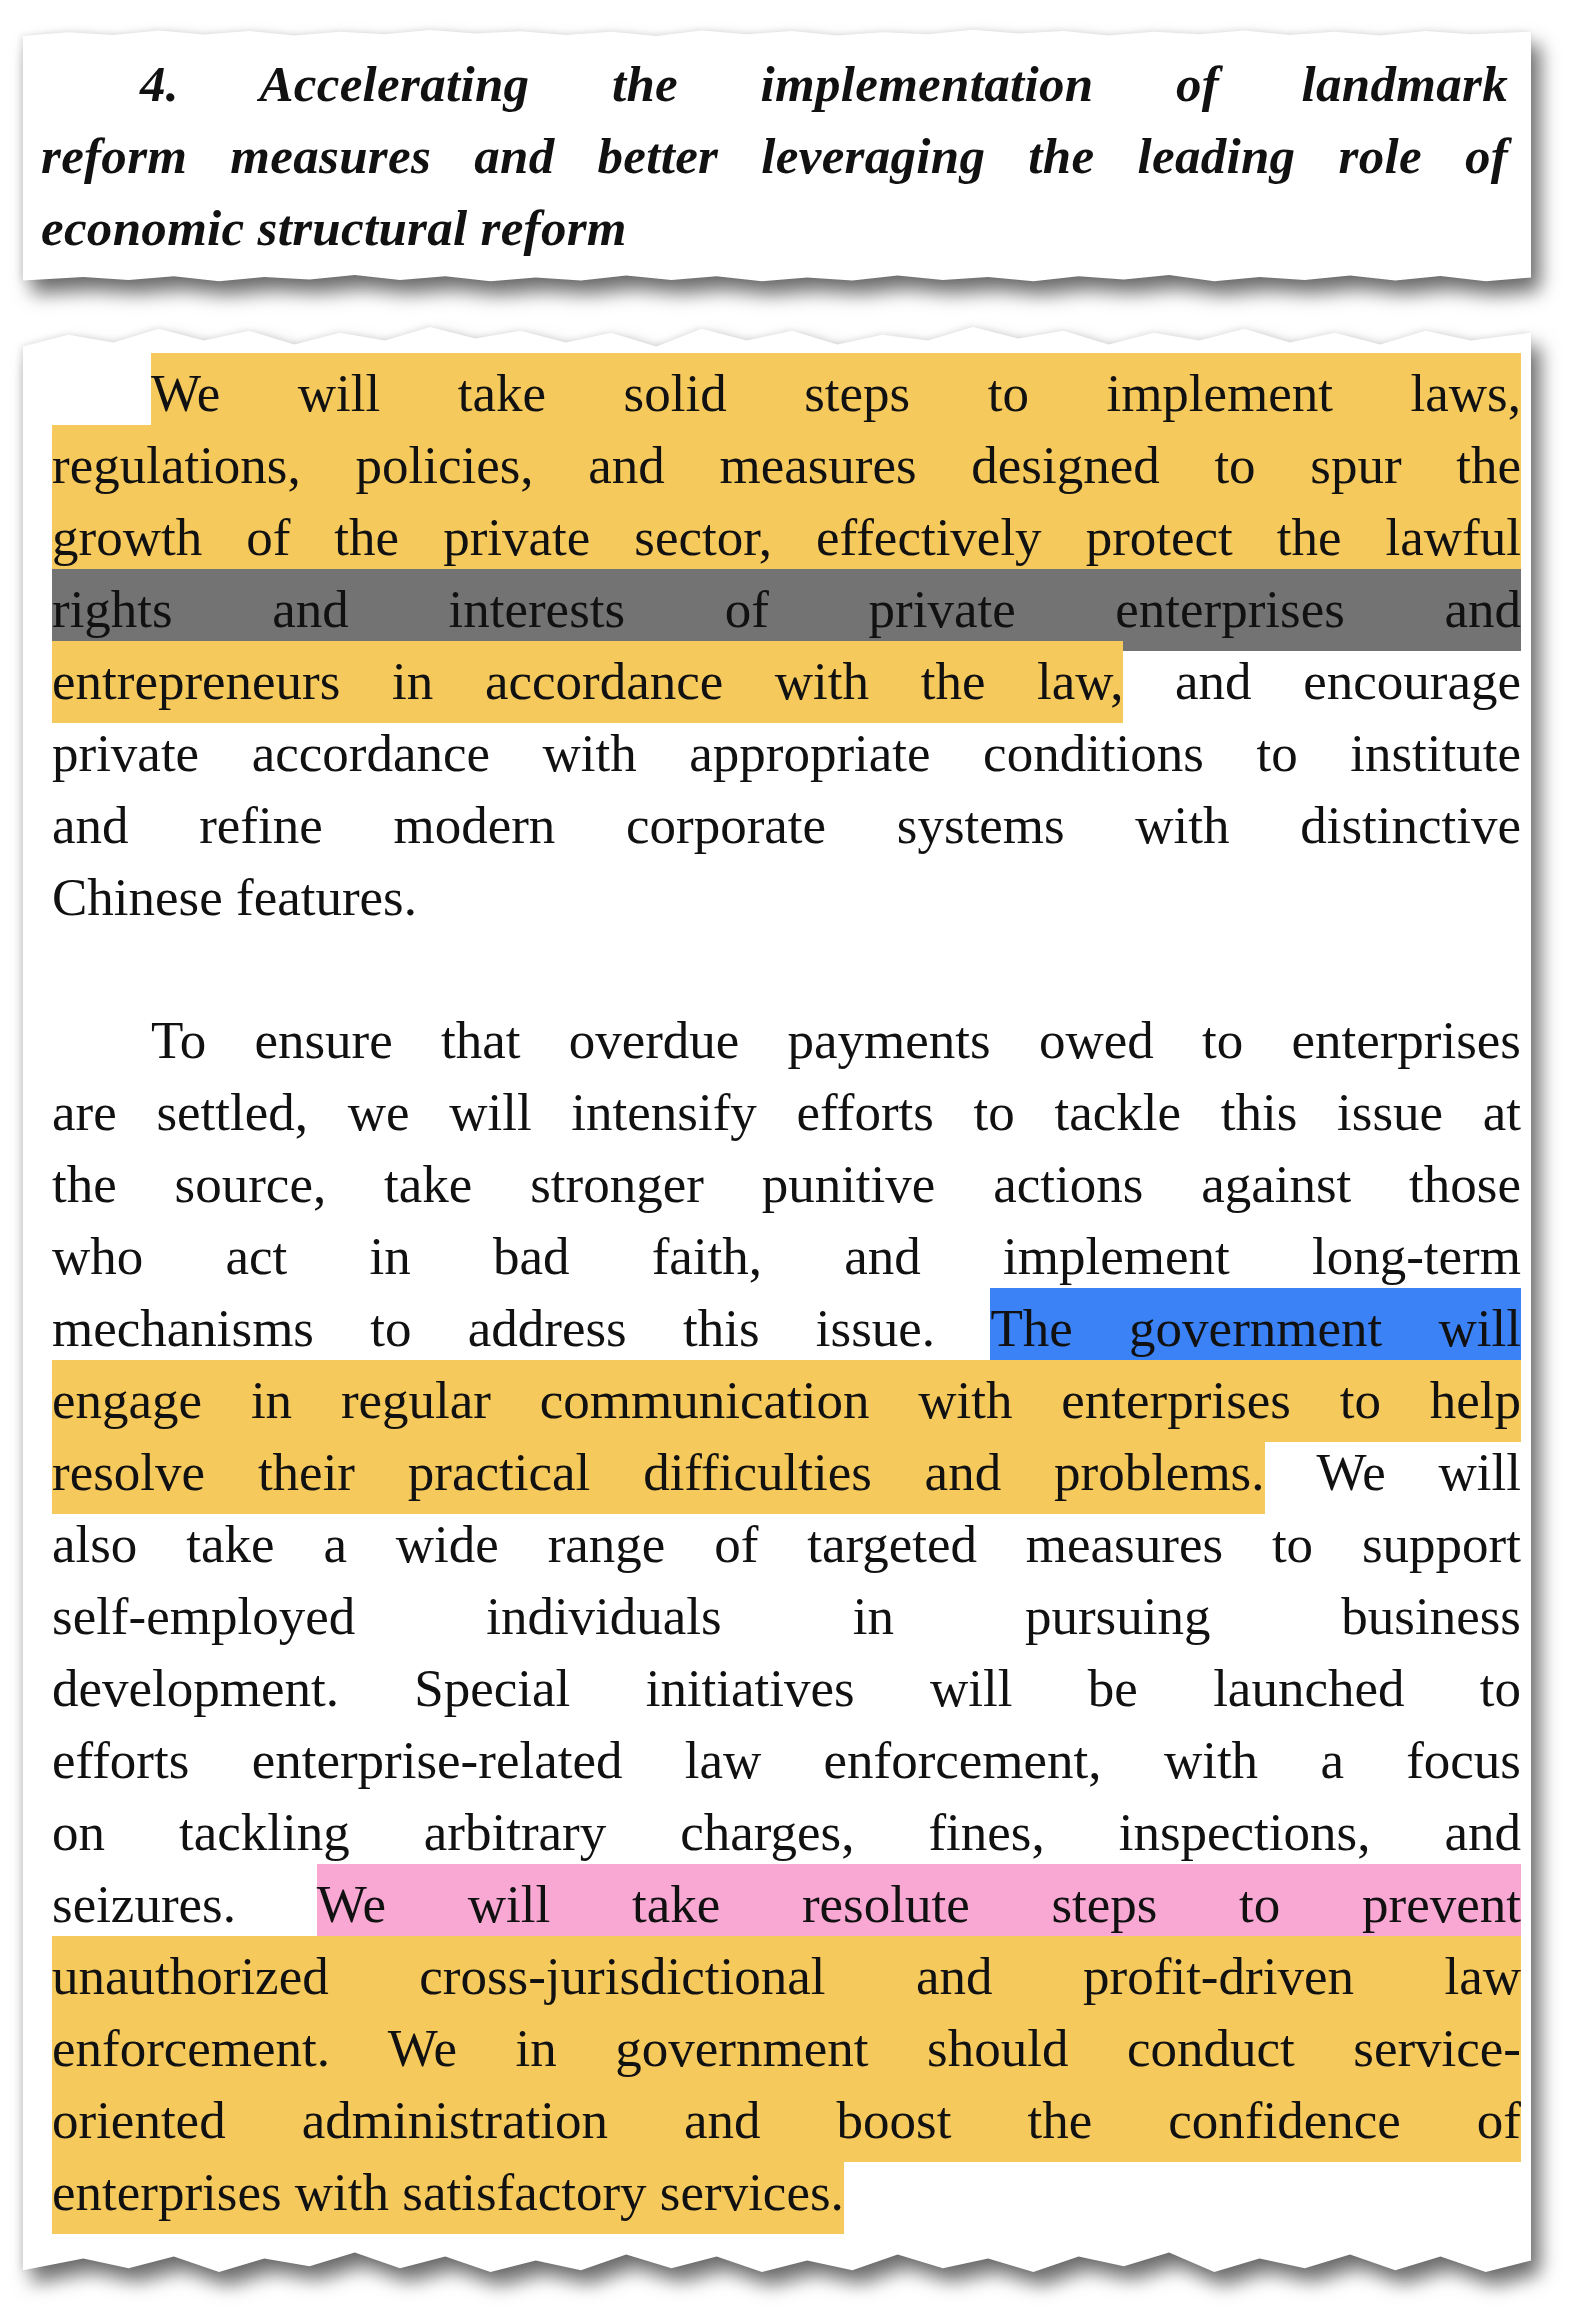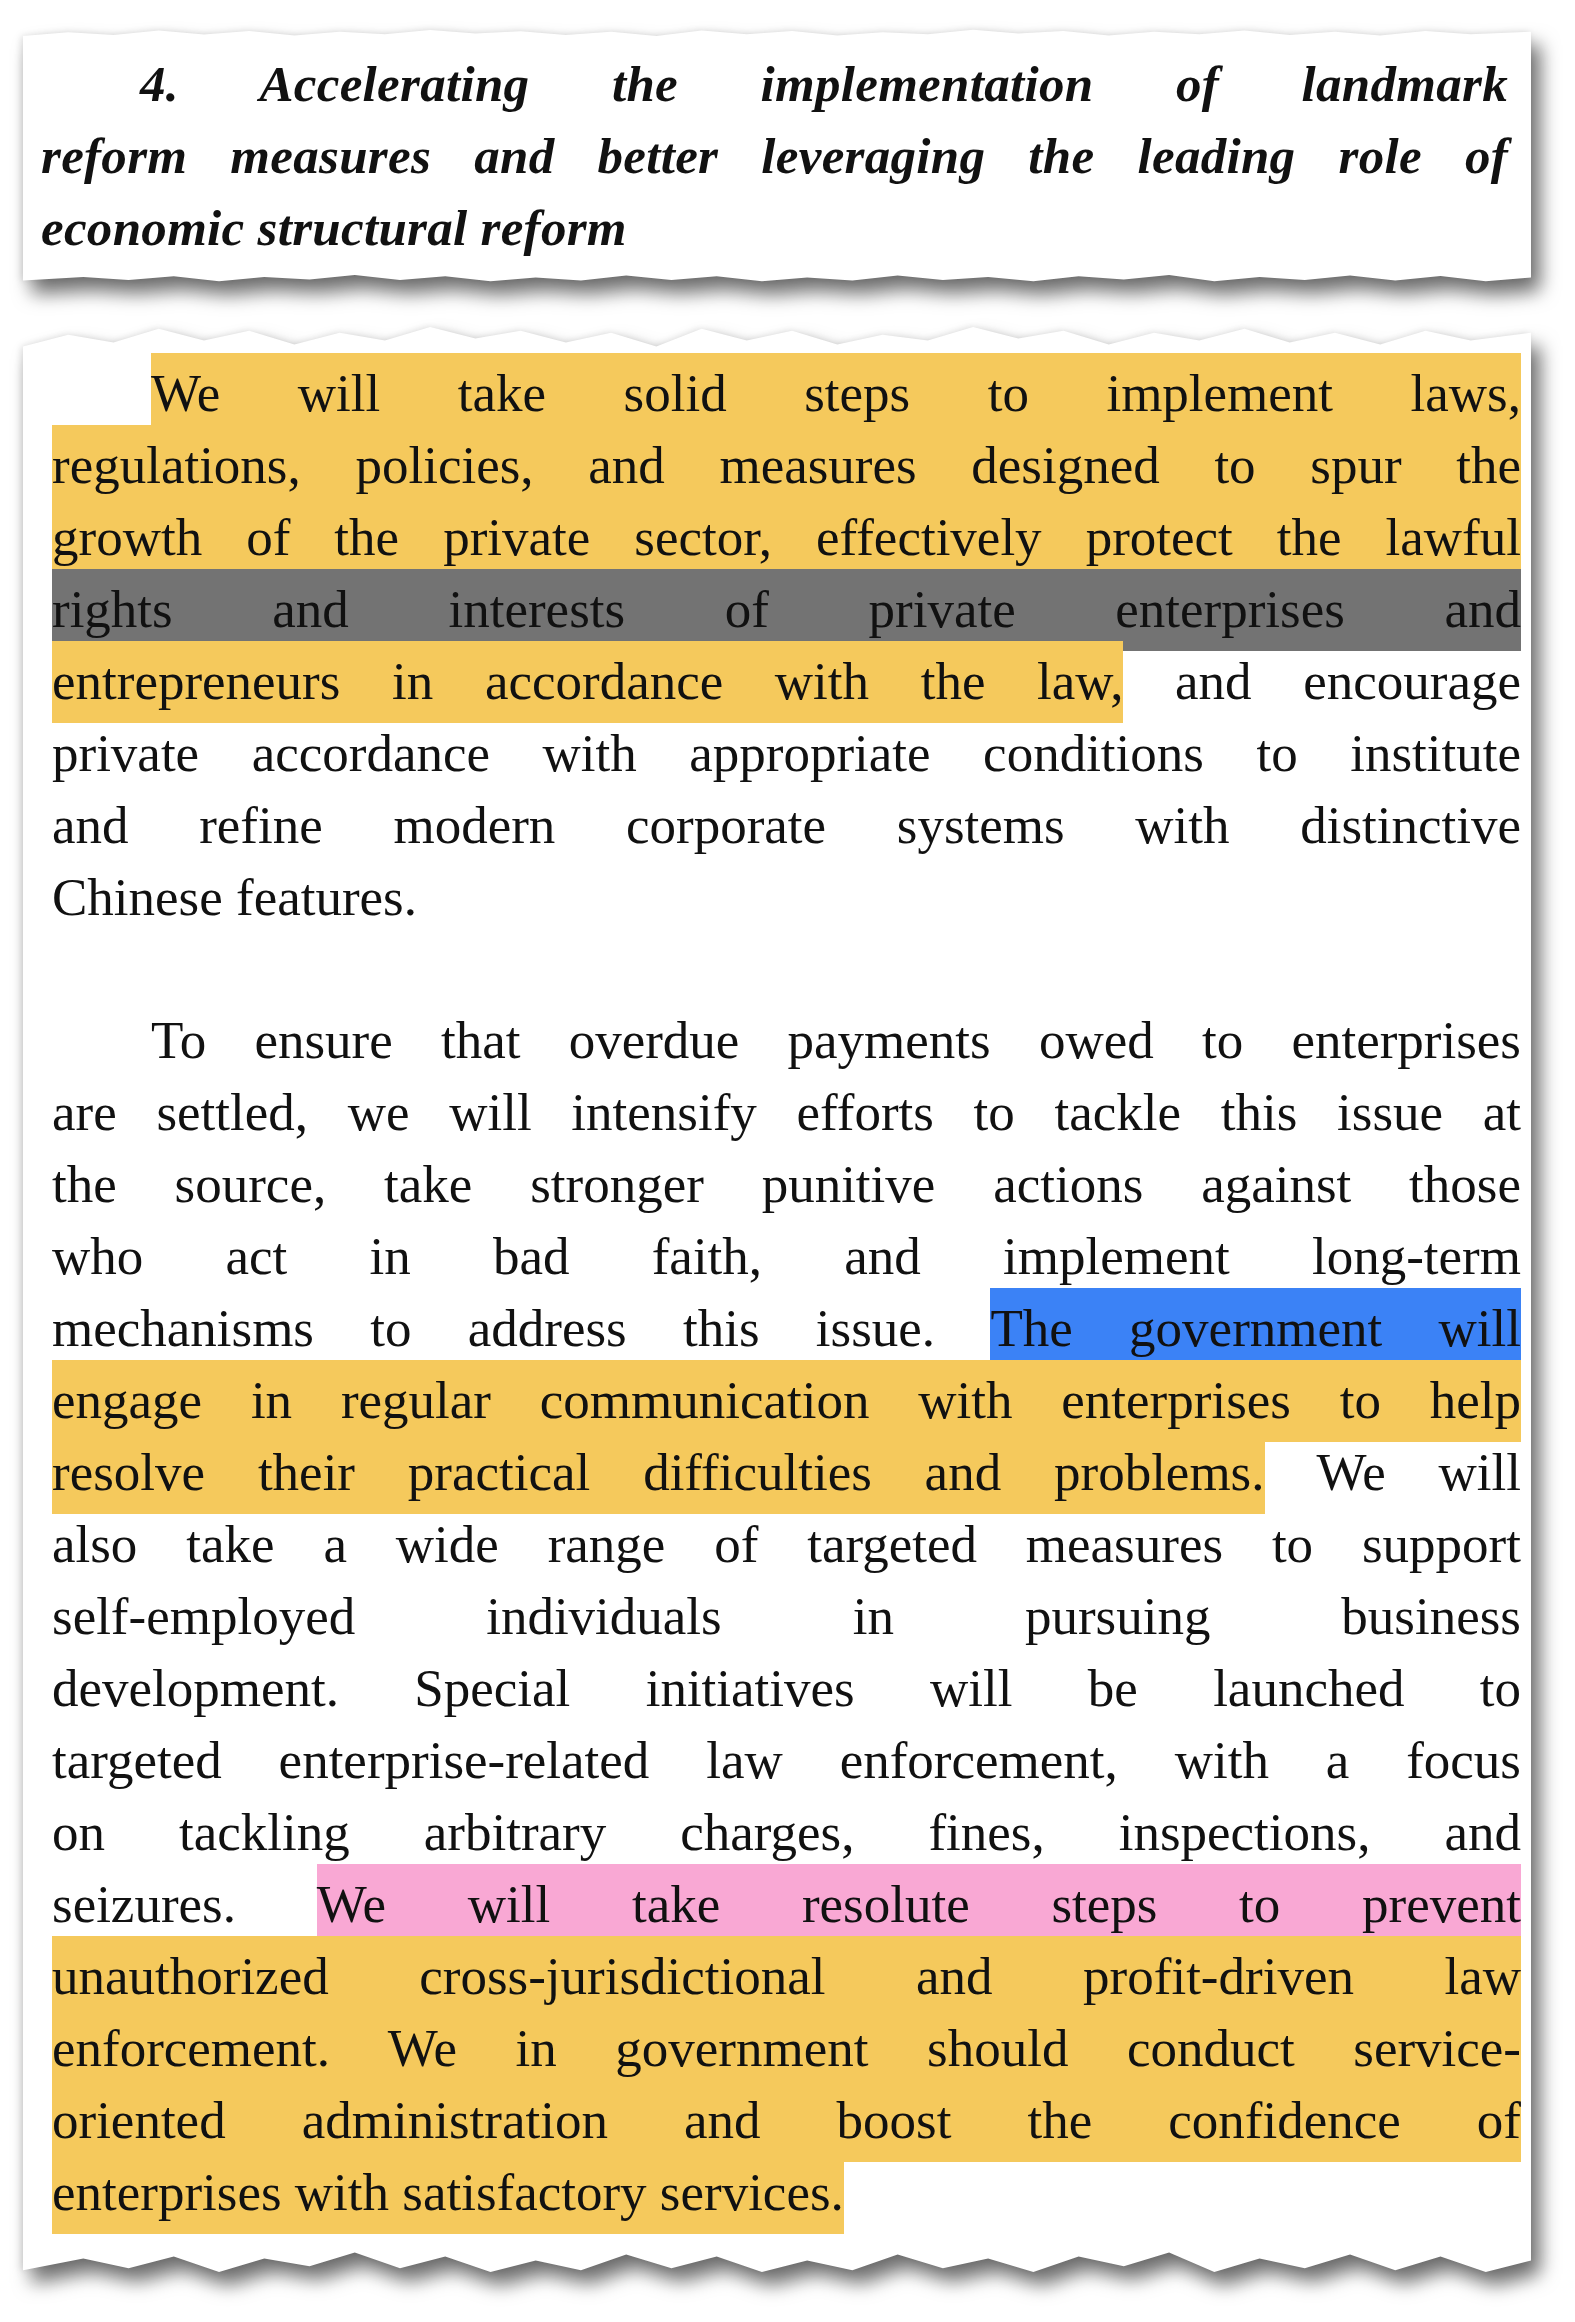--- a/index.html
+++ b/index.html
@@ -134,21 +134,21 @@
       <span class="line indent"><span>To ensure that overdue payments owed to enterprises</span></span>
       <span class="line"><span>are settled, we will intensify efforts to tackle this issue at</span></span>
       <span class="line"><span>the source, take stronger punitive actions against those</span></span>
       <span class="line"><span>who act in bad faith, and implement long-term</span></span>
       <span class="line"><span>mechanisms to address this issue. </span><span class="hl" style="background: #3b82f6;">The government will</span></span>
       <span class="line"><span class="hl" style="background: rgb(245, 201, 92);">engage in regular communication with enterprises to help</span></span>
       <span class="line"><span class="hl" style="background: rgb(245, 201, 92);">resolve their practical difficulties and problems.</span><span> We will</span></span>
       <span class="line"><span>also take a wide range of targeted measures to support</span></span>
       <span class="line"><span>self-employed individuals in pursuing business</span></span>
       <span class="line"><span>development. Special initiatives will be launched to</span></span>
-      <span class="line"><span>targeted enterprise-related law enforcement, with a focus</span></span>
+      <span class="line"><span>efforts enterprise-related law enforcement, with a focus</span></span>
       <span class="line"><span>on tackling arbitrary charges, fines, inspections, and</span></span>
       <span class="line"><span>seizures. </span><span class="hl" style="background: #f9a8d4;">We will take resolute steps to prevent</span></span>
       <span class="line"><span class="hl" style="background: rgb(245, 201, 92);">unauthorized cross-jurisdictional and profit-driven law</span></span>
       <span class="line"><span class="hl" style="background: rgb(245, 201, 92);">enforcement. We in government should conduct service-</span></span>
       <span class="line"><span class="hl" style="background: rgb(245, 201, 92);">oriented administration and boost the confidence of</span></span>
       <span class="line last"><span class="hl" style="background: rgb(245, 201, 92);">enterprises with satisfactory services.</span></span>
     </div>
 
   </div>
 </div>

